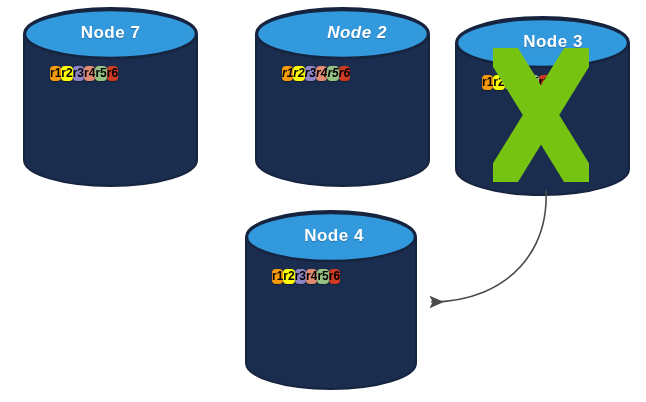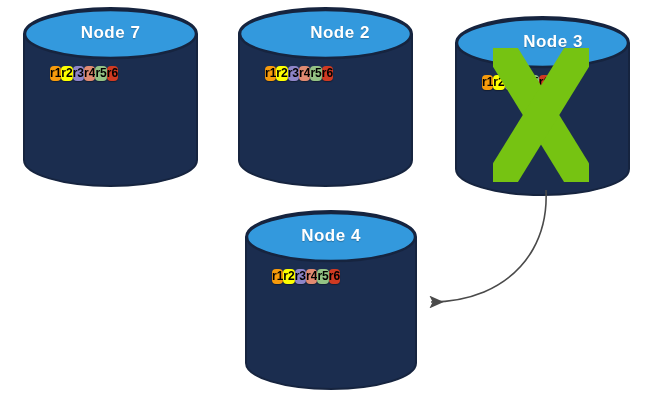--- a/index.html
+++ b/index.html
@@ -91,21 +91,21 @@
         <div class="node-title" style="top: 15px;">Node  7</div>
         <div class="rows" style="padding-left: 27px; padding-right: 27px; box-sizing: border-box; top: 58px;">
           <div class="row-bar" style="background: rgb(247, 155, 12);">r1</div>
           <div class="row-bar" style="background: rgb(253, 255, 0);">r2</div>
           <div class="row-bar" style="background: rgb(142, 133, 200);">r3</div>
           <div class="row-bar" style="background: rgb(224, 138, 113);">r4</div>
           <div class="row-bar" style="background: rgb(147, 194, 132);">r5</div>
           <div class="row-bar" style="background: rgb(207, 58, 34);">r6</div>
         </div>
       </div>
-      <div class="node" style="left: 238px; top: 8px; width: 204px; height: 178px;">
+      <div class="node" style="left: 255px; top: 8px; width: 204px; height: 178px; font-style: italic;">
         <svg class="node-svg" width="175" height="178" viewBox="0 0 175 178">
           <path d="M 1,26 L 1,152 A 86.5,26 0 0 0 174,152 L 174,26 A 86.5,26 0 0 0 1,26 Z" fill="#1b2d4f" stroke="#16243f" stroke-width="2"></path>
           <ellipse cx="87.5" cy="26" rx="85.5" ry="24" fill="#3399dd" stroke="#16243f" stroke-width="2.5"></ellipse>
         </svg>
         <div class="node-title" style="top: 15px;">Node  2</div>
         <div class="rows" style="padding-left: 27px; padding-right: 27px; box-sizing: border-box; top: 58px;">
           <div class="row-bar" style="background: rgb(247, 155, 12);">r1</div>
           <div class="row-bar" style="background: rgb(253, 255, 0);">r2</div>
           <div class="row-bar" style="background: rgb(142, 133, 200);">r3</div>
           <div class="row-bar" style="background: rgb(224, 138, 113);">r4</div>
@@ -121,21 +121,21 @@
         <div class="node-title" style="top: 15px;">Node  3</div>
         <div class="rows" style="padding-left: 27px; padding-right: 27px; box-sizing: border-box; top: 58px;">
           <div class="row-bar" style="background: rgb(247, 155, 12);">r1</div>
           <div class="row-bar" style="background: rgb(253, 255, 0);">r2</div>
           <div class="row-bar" style="background: rgb(142, 133, 200);">r3</div>
           <div class="row-bar" style="background: rgb(224, 138, 113);">r4</div>
           <div class="row-bar" style="background: rgb(147, 194, 132);">r5</div>
           <div class="row-bar" style="background: rgb(207, 58, 34);">r6</div>
         </div>
       </div>
-      <div class="node" style="left: 245px; top: 211px; width: 172px; height: 178px;">
+      <div class="node" style="left: 245px; top: 211px; width: 172px; height: 178px; padding-left: 6px;">
         <svg class="node-svg" width="172" height="178" viewBox="0 0 172 178">
           <path d="M 1,26 L 1,152 A 85,26 0 0 0 171,152 L 171,26 A 85,26 0 0 0 1,26 Z" fill="#1b2d4f" stroke="#16243f" stroke-width="2"></path>
           <ellipse cx="86" cy="26" rx="84" ry="24" fill="#3399dd" stroke="#16243f" stroke-width="2.5"></ellipse>
         </svg>
         <div class="node-title" style="top: 15px;">Node  4</div>
         <div class="rows" style="padding-left: 27px; padding-right: 27px; box-sizing: border-box; top: 58px;">
           <div class="row-bar" style="background: rgb(247, 155, 12);">r1</div>
           <div class="row-bar" style="background: rgb(253, 255, 0);">r2</div>
           <div class="row-bar" style="background: rgb(142, 133, 200);">r3</div>
           <div class="row-bar" style="background: rgb(224, 138, 113);">r4</div>

